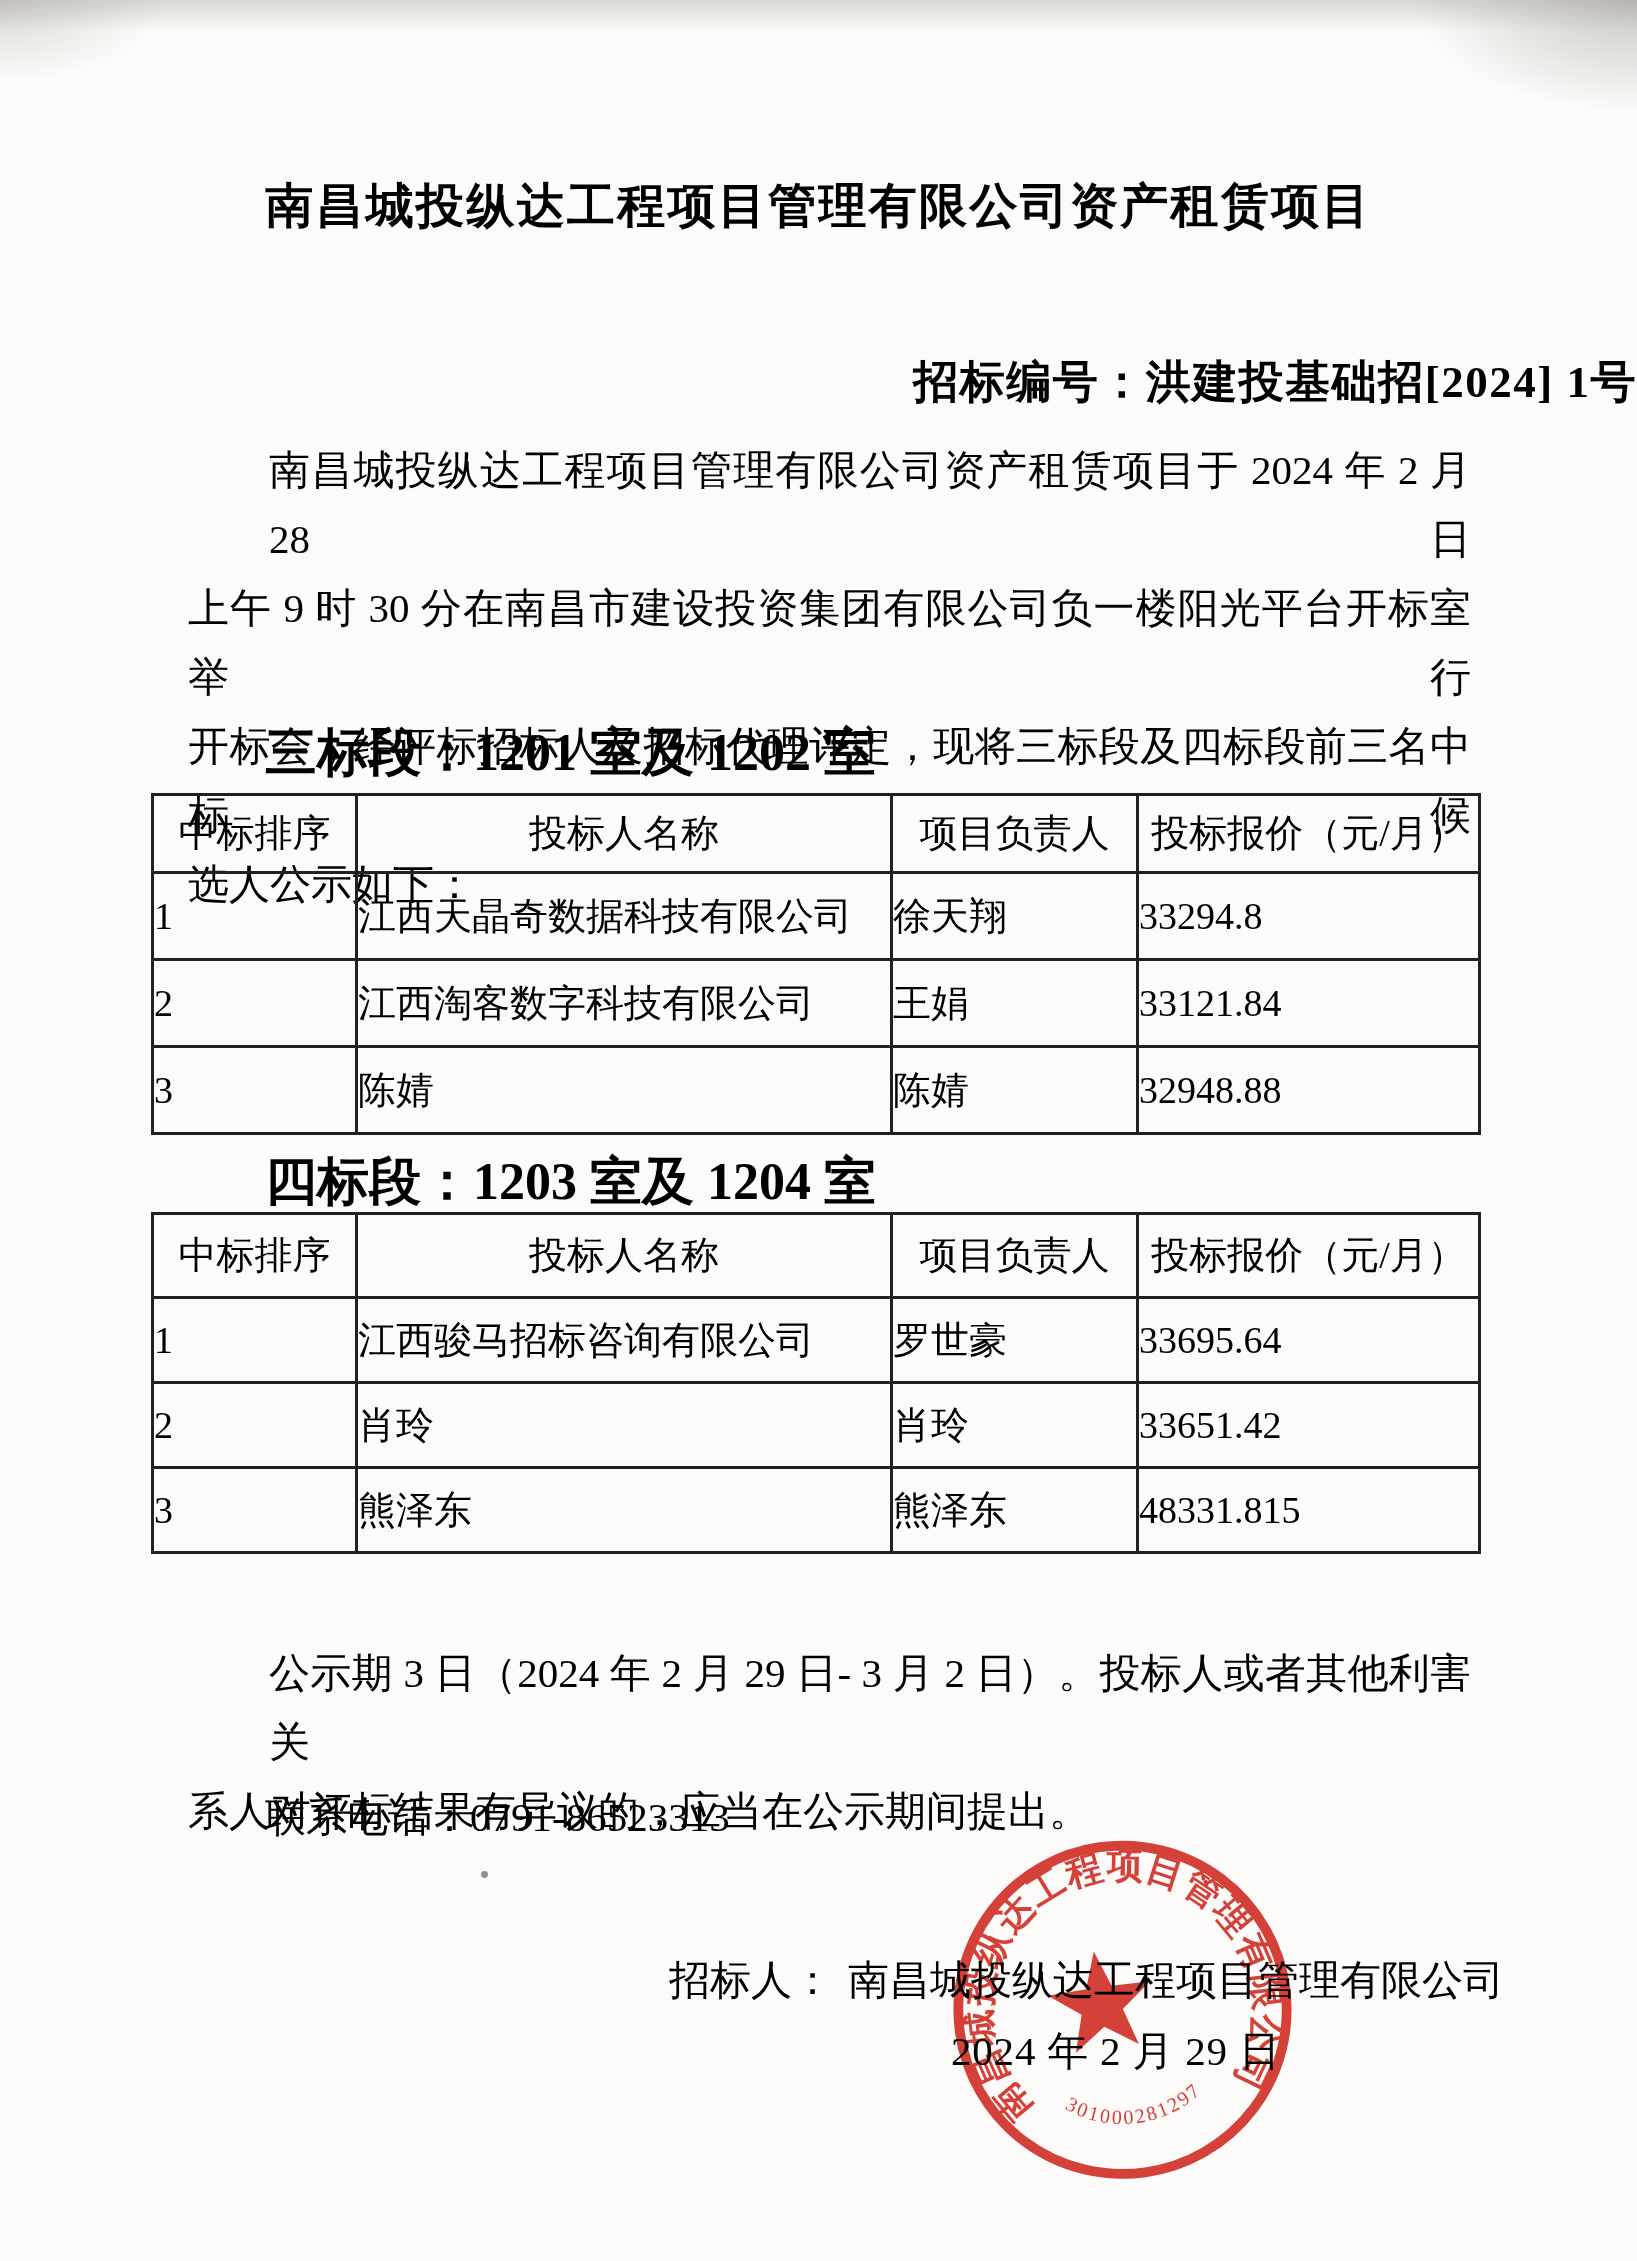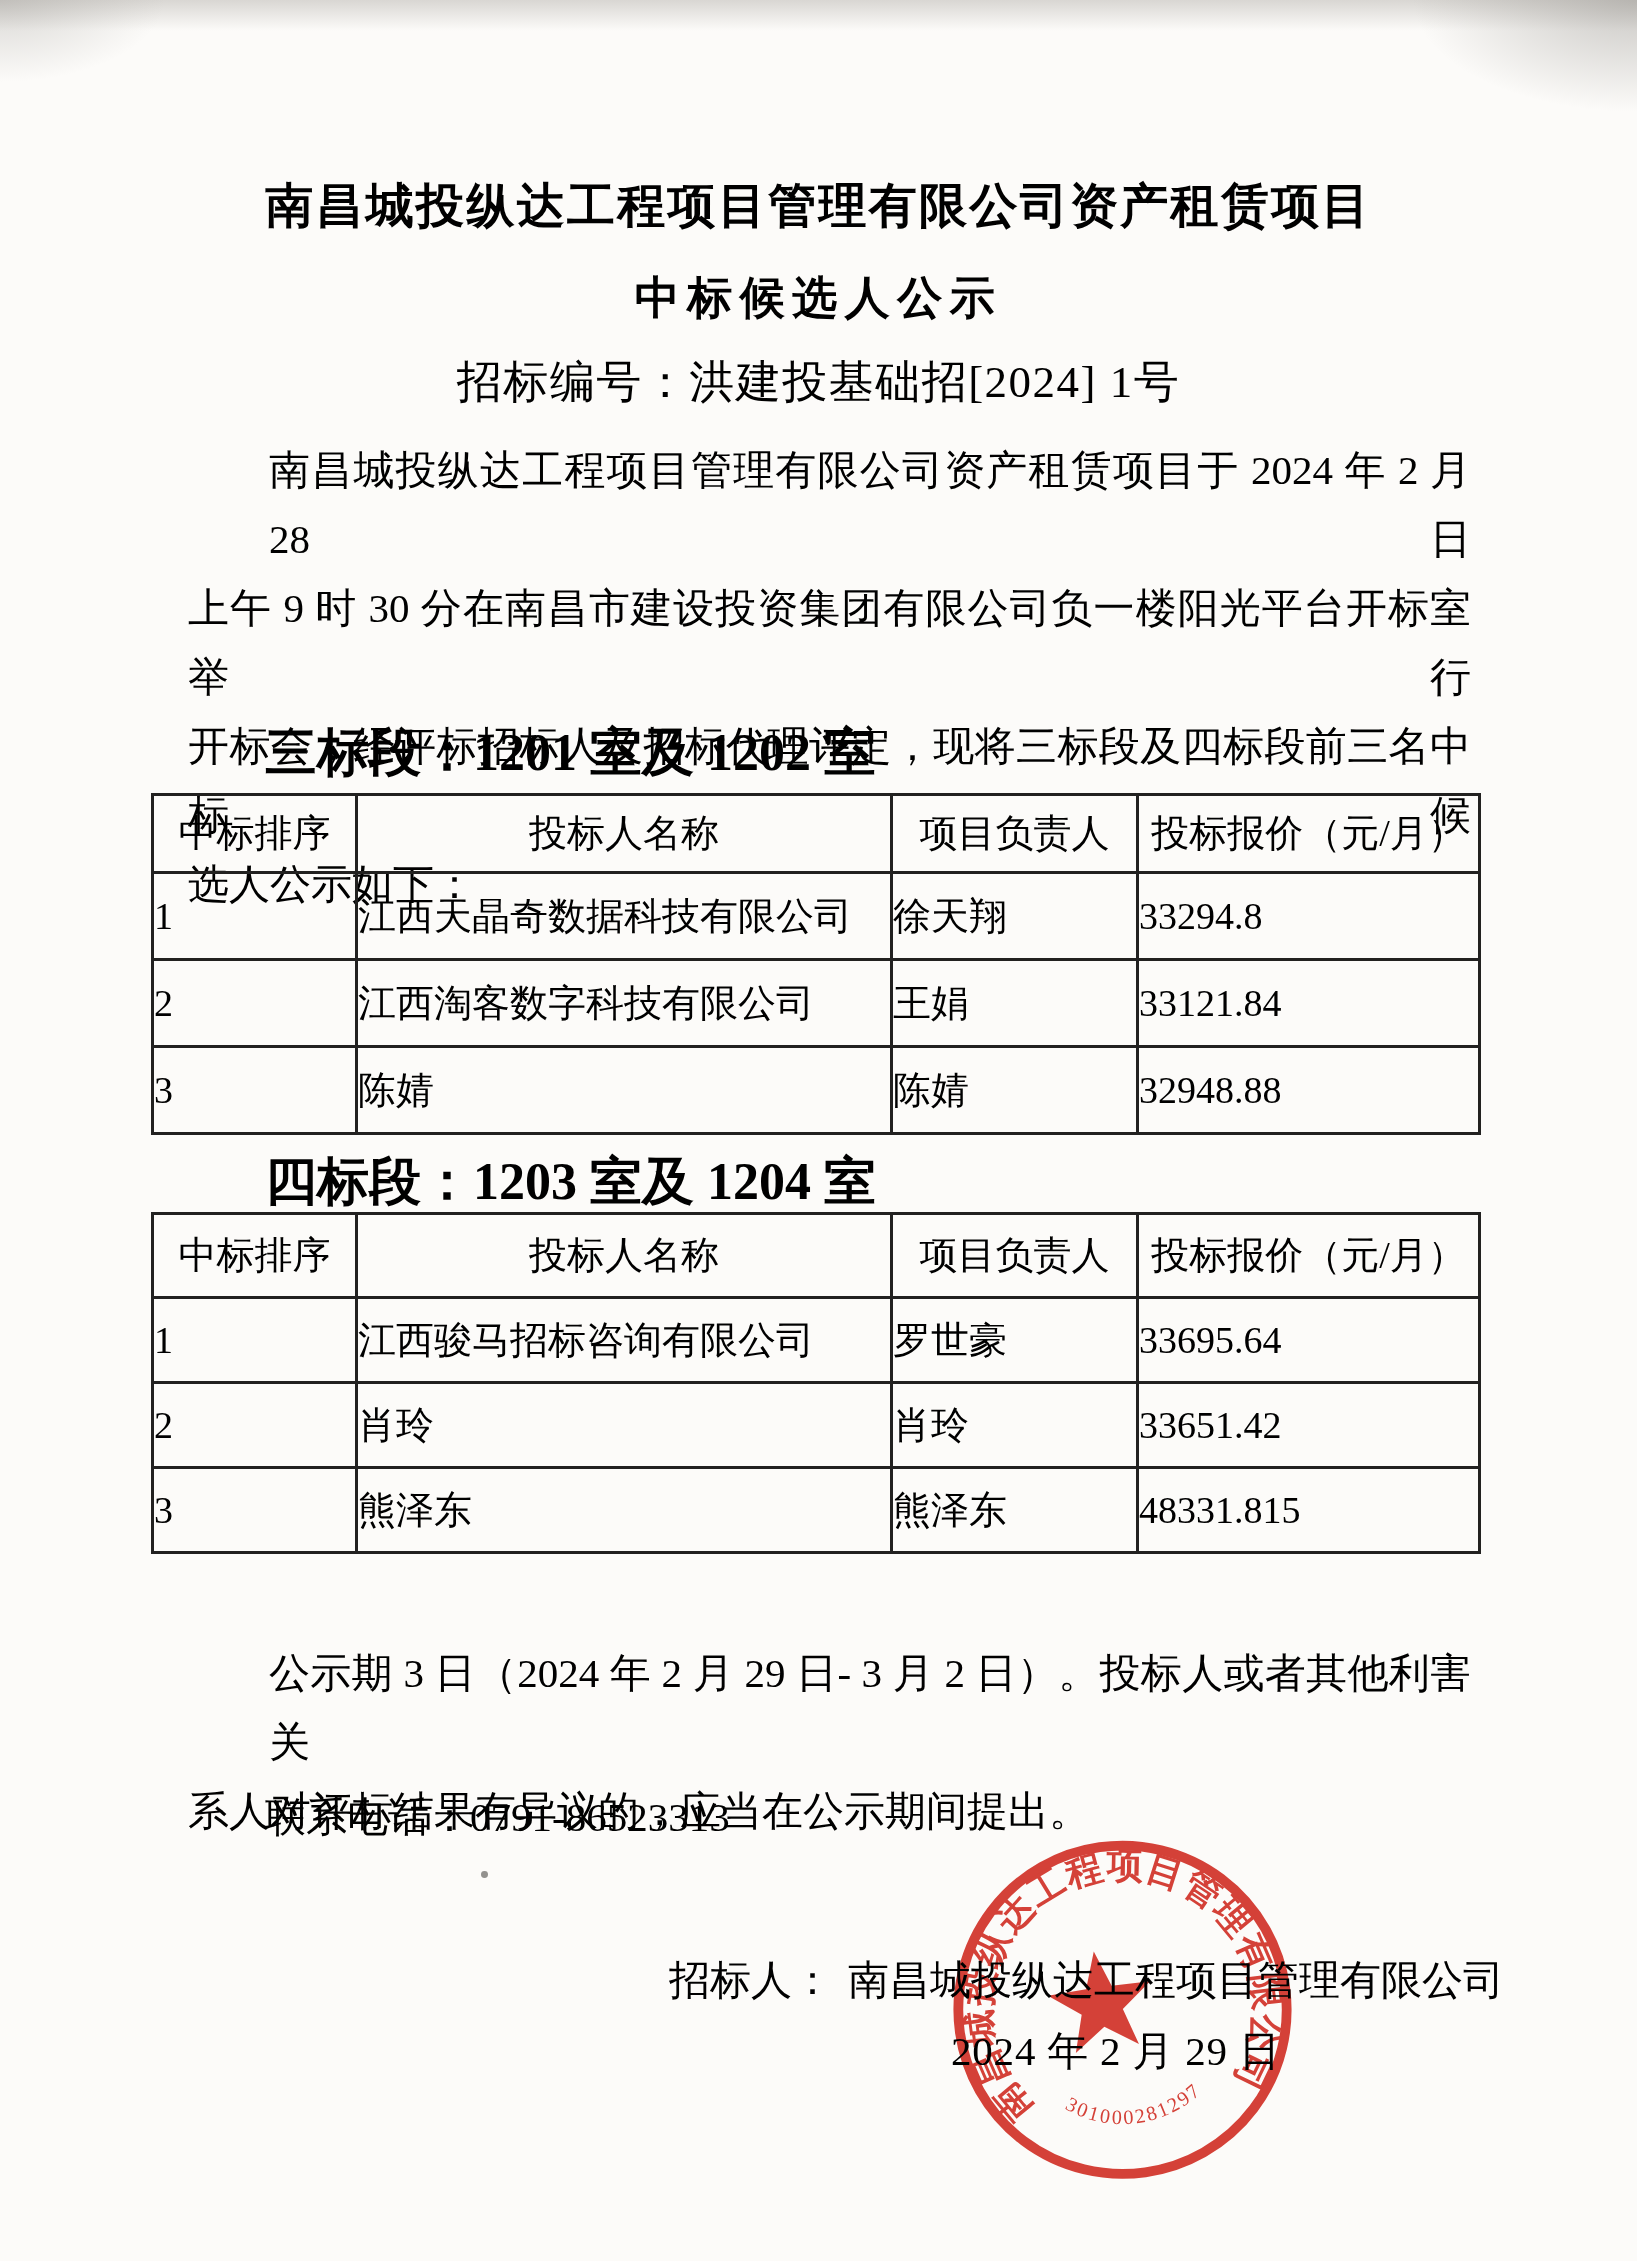--- a/index.html
+++ b/index.html
@@ -18,22 +18,22 @@
     background:radial-gradient(ellipse at top right, rgba(150,147,142,0.5), transparent 70%);}
   .scan-corner-tl{position:absolute;top:0;left:0;width:166px;height:83px;
     background:radial-gradient(ellipse at top left, rgba(150,147,142,0.35), transparent 70%);}
   .scan-dot{position:absolute;left:481px;top:1871px;width:6.8px;height:6.8px;border-radius:50%;
     background:rgba(60,58,55,0.55);}
 
   .title1{position:absolute;top:182px;left:0;width:100%;text-align:center;
     font-size:48px;font-weight:bold;letter-spacing:2.3px;line-height:1;}
   .title2{position:absolute;top:276px;left:0;width:100%;text-align:center;
     font-size:45px;font-weight:bold;letter-spacing:7.5px;line-height:1;}
-  .title3{position:absolute;top:360px;left:0;width:100%;text-align:center;
-    font-size:45px;font-weight:normal;letter-spacing:1.5px;line-height:1;}
+  .title3{position:absolute;top:360px;left:0;width:100%;text-align:right;
+    font-size:45px;font-weight:bold;letter-spacing:1.5px;line-height:1;}
 
   .intro{position:absolute;top:436px;left:188px;width:1283px;
     font-size:41px;line-height:69px;}
   .intro .line{text-align:justify;text-align-last:justify;}
   .intro .line.first{padding-left:81px;}
   .intro .line.last{text-align-last:left;}
 
   .seclabel{position:absolute;left:265px;font-size:52px;font-weight:bold;line-height:39px;}
   .sec3{top:733px;}
   .sec4{top:1162px;}
@@ -69,21 +69,20 @@
 <body>
 
 <div class="page">
 
   <div class="scan-top"></div>
   <div class="scan-corner-tr"></div>
   <div class="scan-corner-tl"></div>
   <div class="scan-dot"></div>
 
   <div class="title1">南昌城投纵达工程项目管理有限公司资产租赁项目</div>
-  <div class="title2">中标候选人公示</div>
   <div class="title3">招标编号：洪建投基础招[2024] 1号</div>
 
   <div class="intro">
     <div class="line first">南昌城投纵达工程项目管理有限公司资产租赁项目于 2024 年 2 月 28 日</div>
     <div class="line">上午 9 时 30 分在南昌市建设投资集团有限公司负一楼阳光平台开标室举行</div>
     <div class="line">开标会，经评标招标人及招标代理评定，现将三标段及四标段前三名中标候</div>
     <div class="line last">选人公示如下：</div>
   </div>
 
   <div class="seclabel sec3">三标段：1201 室及 1202 室</div>

